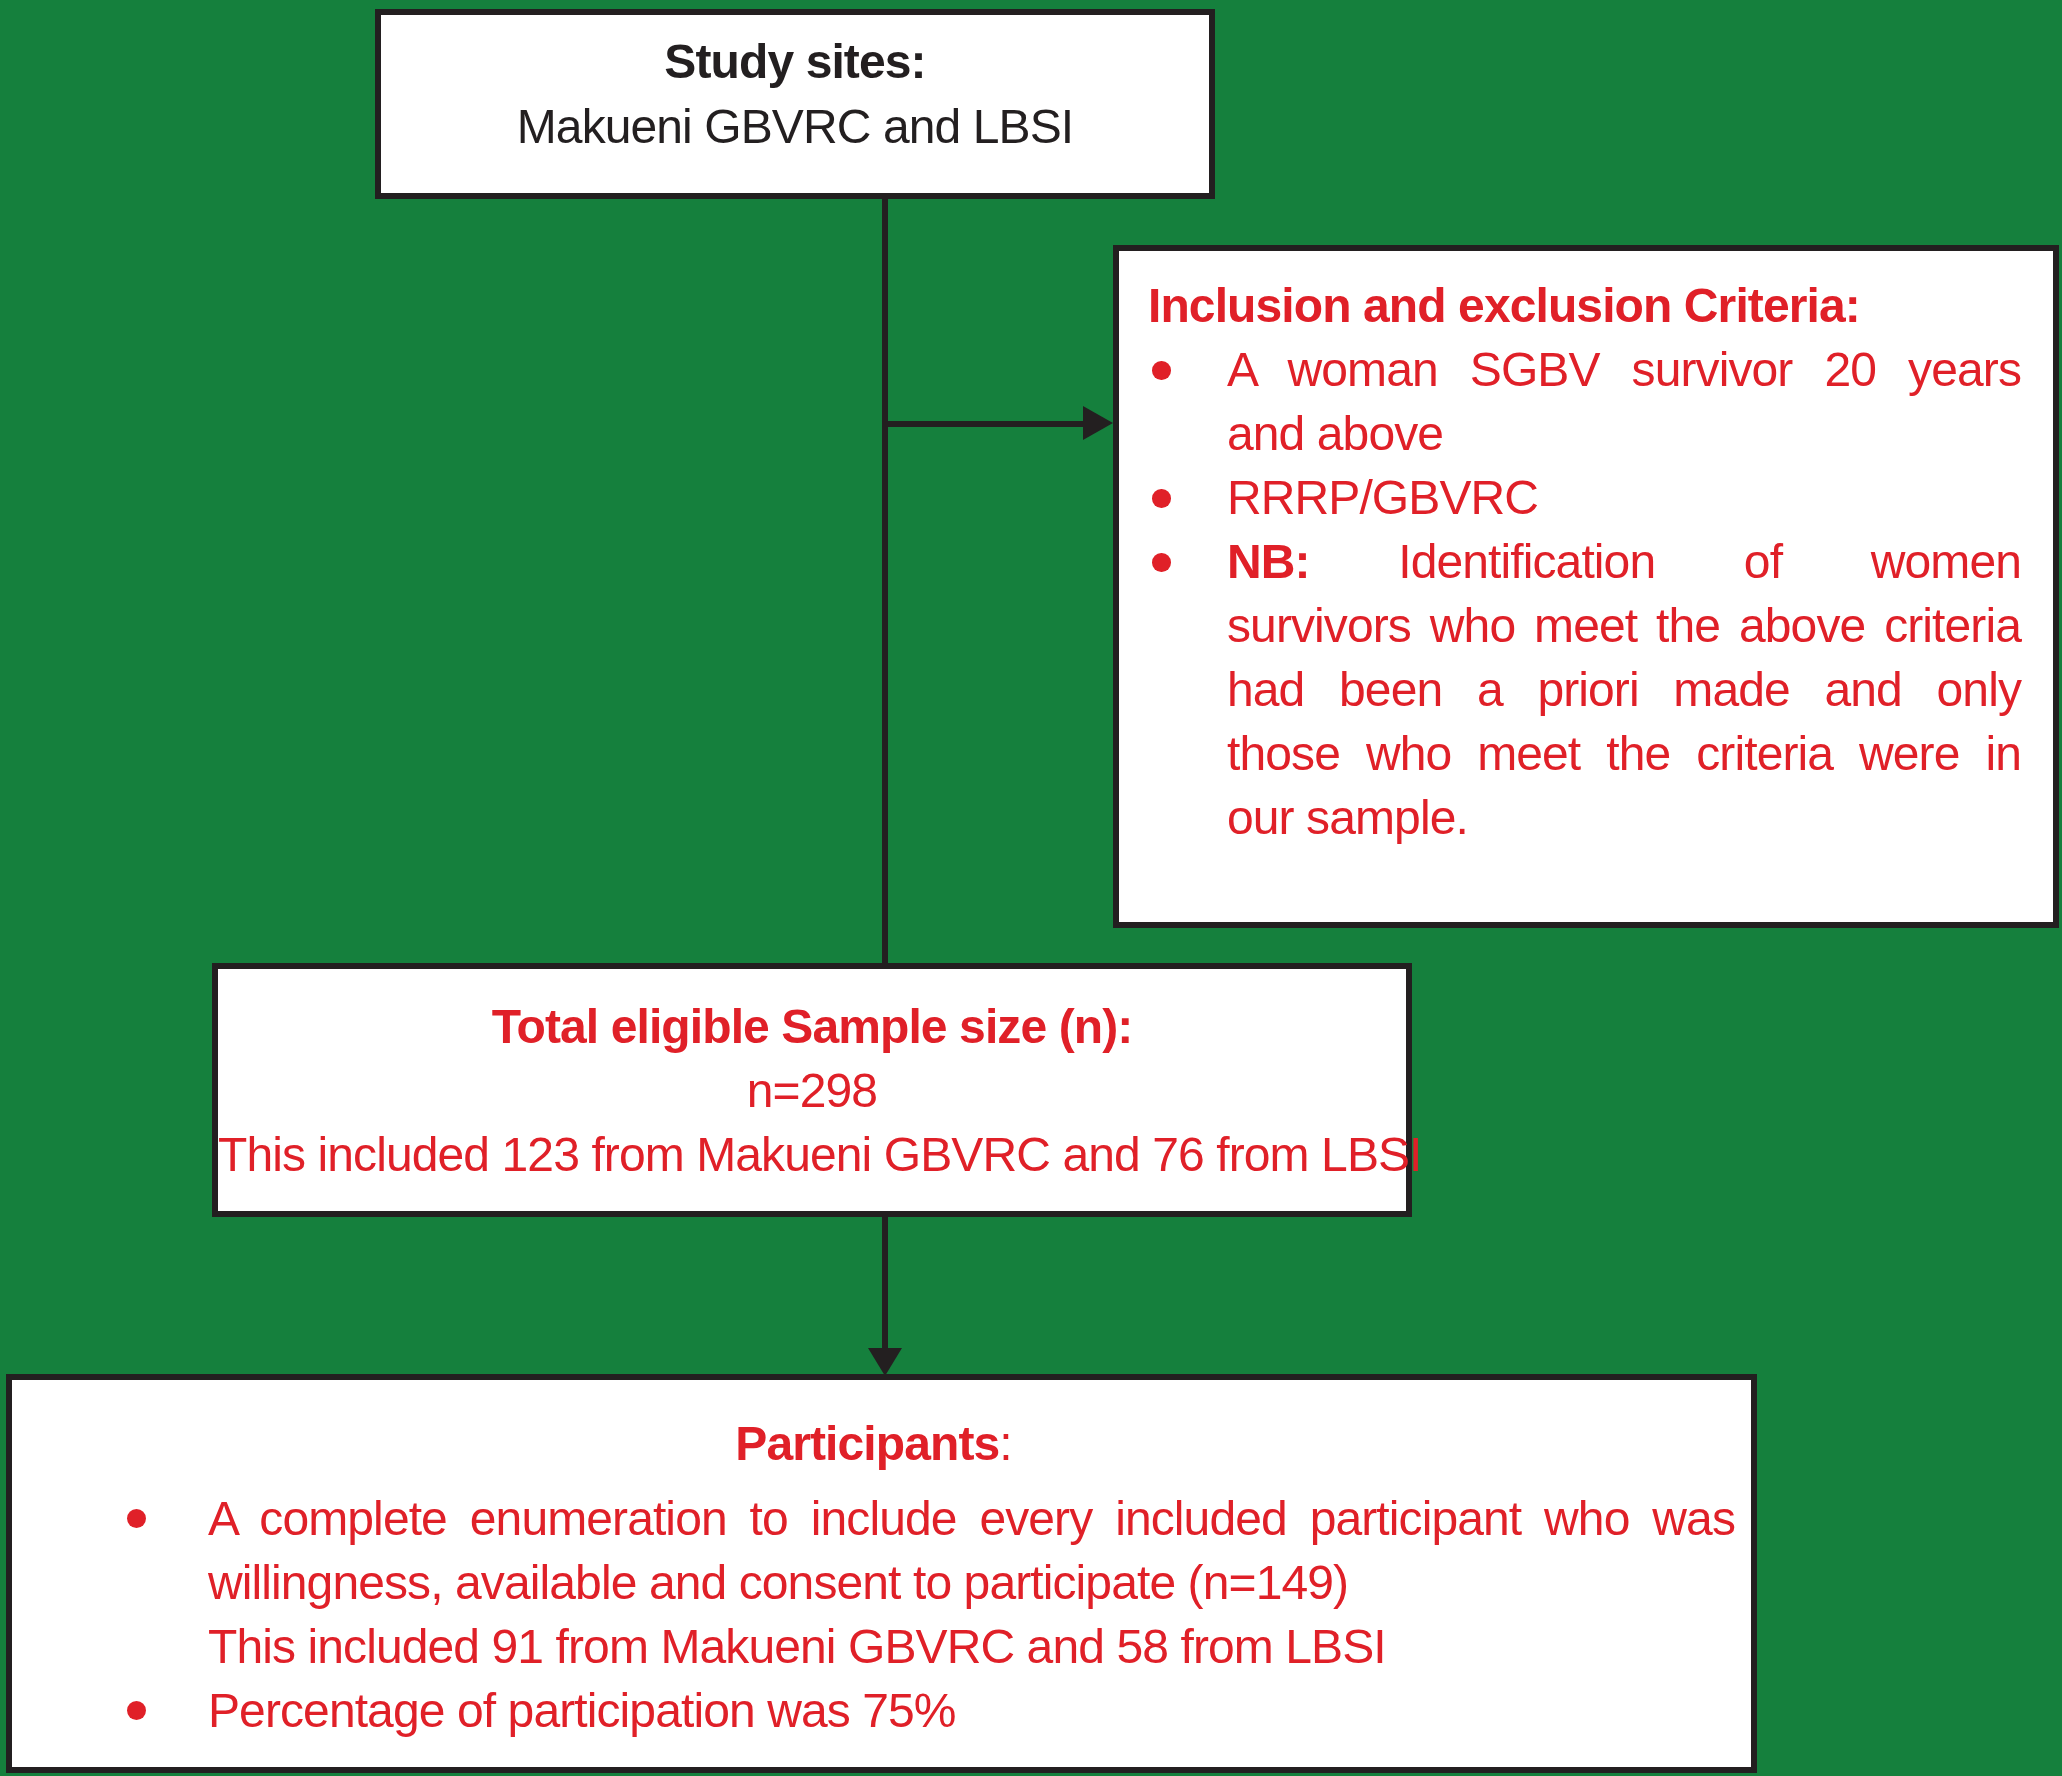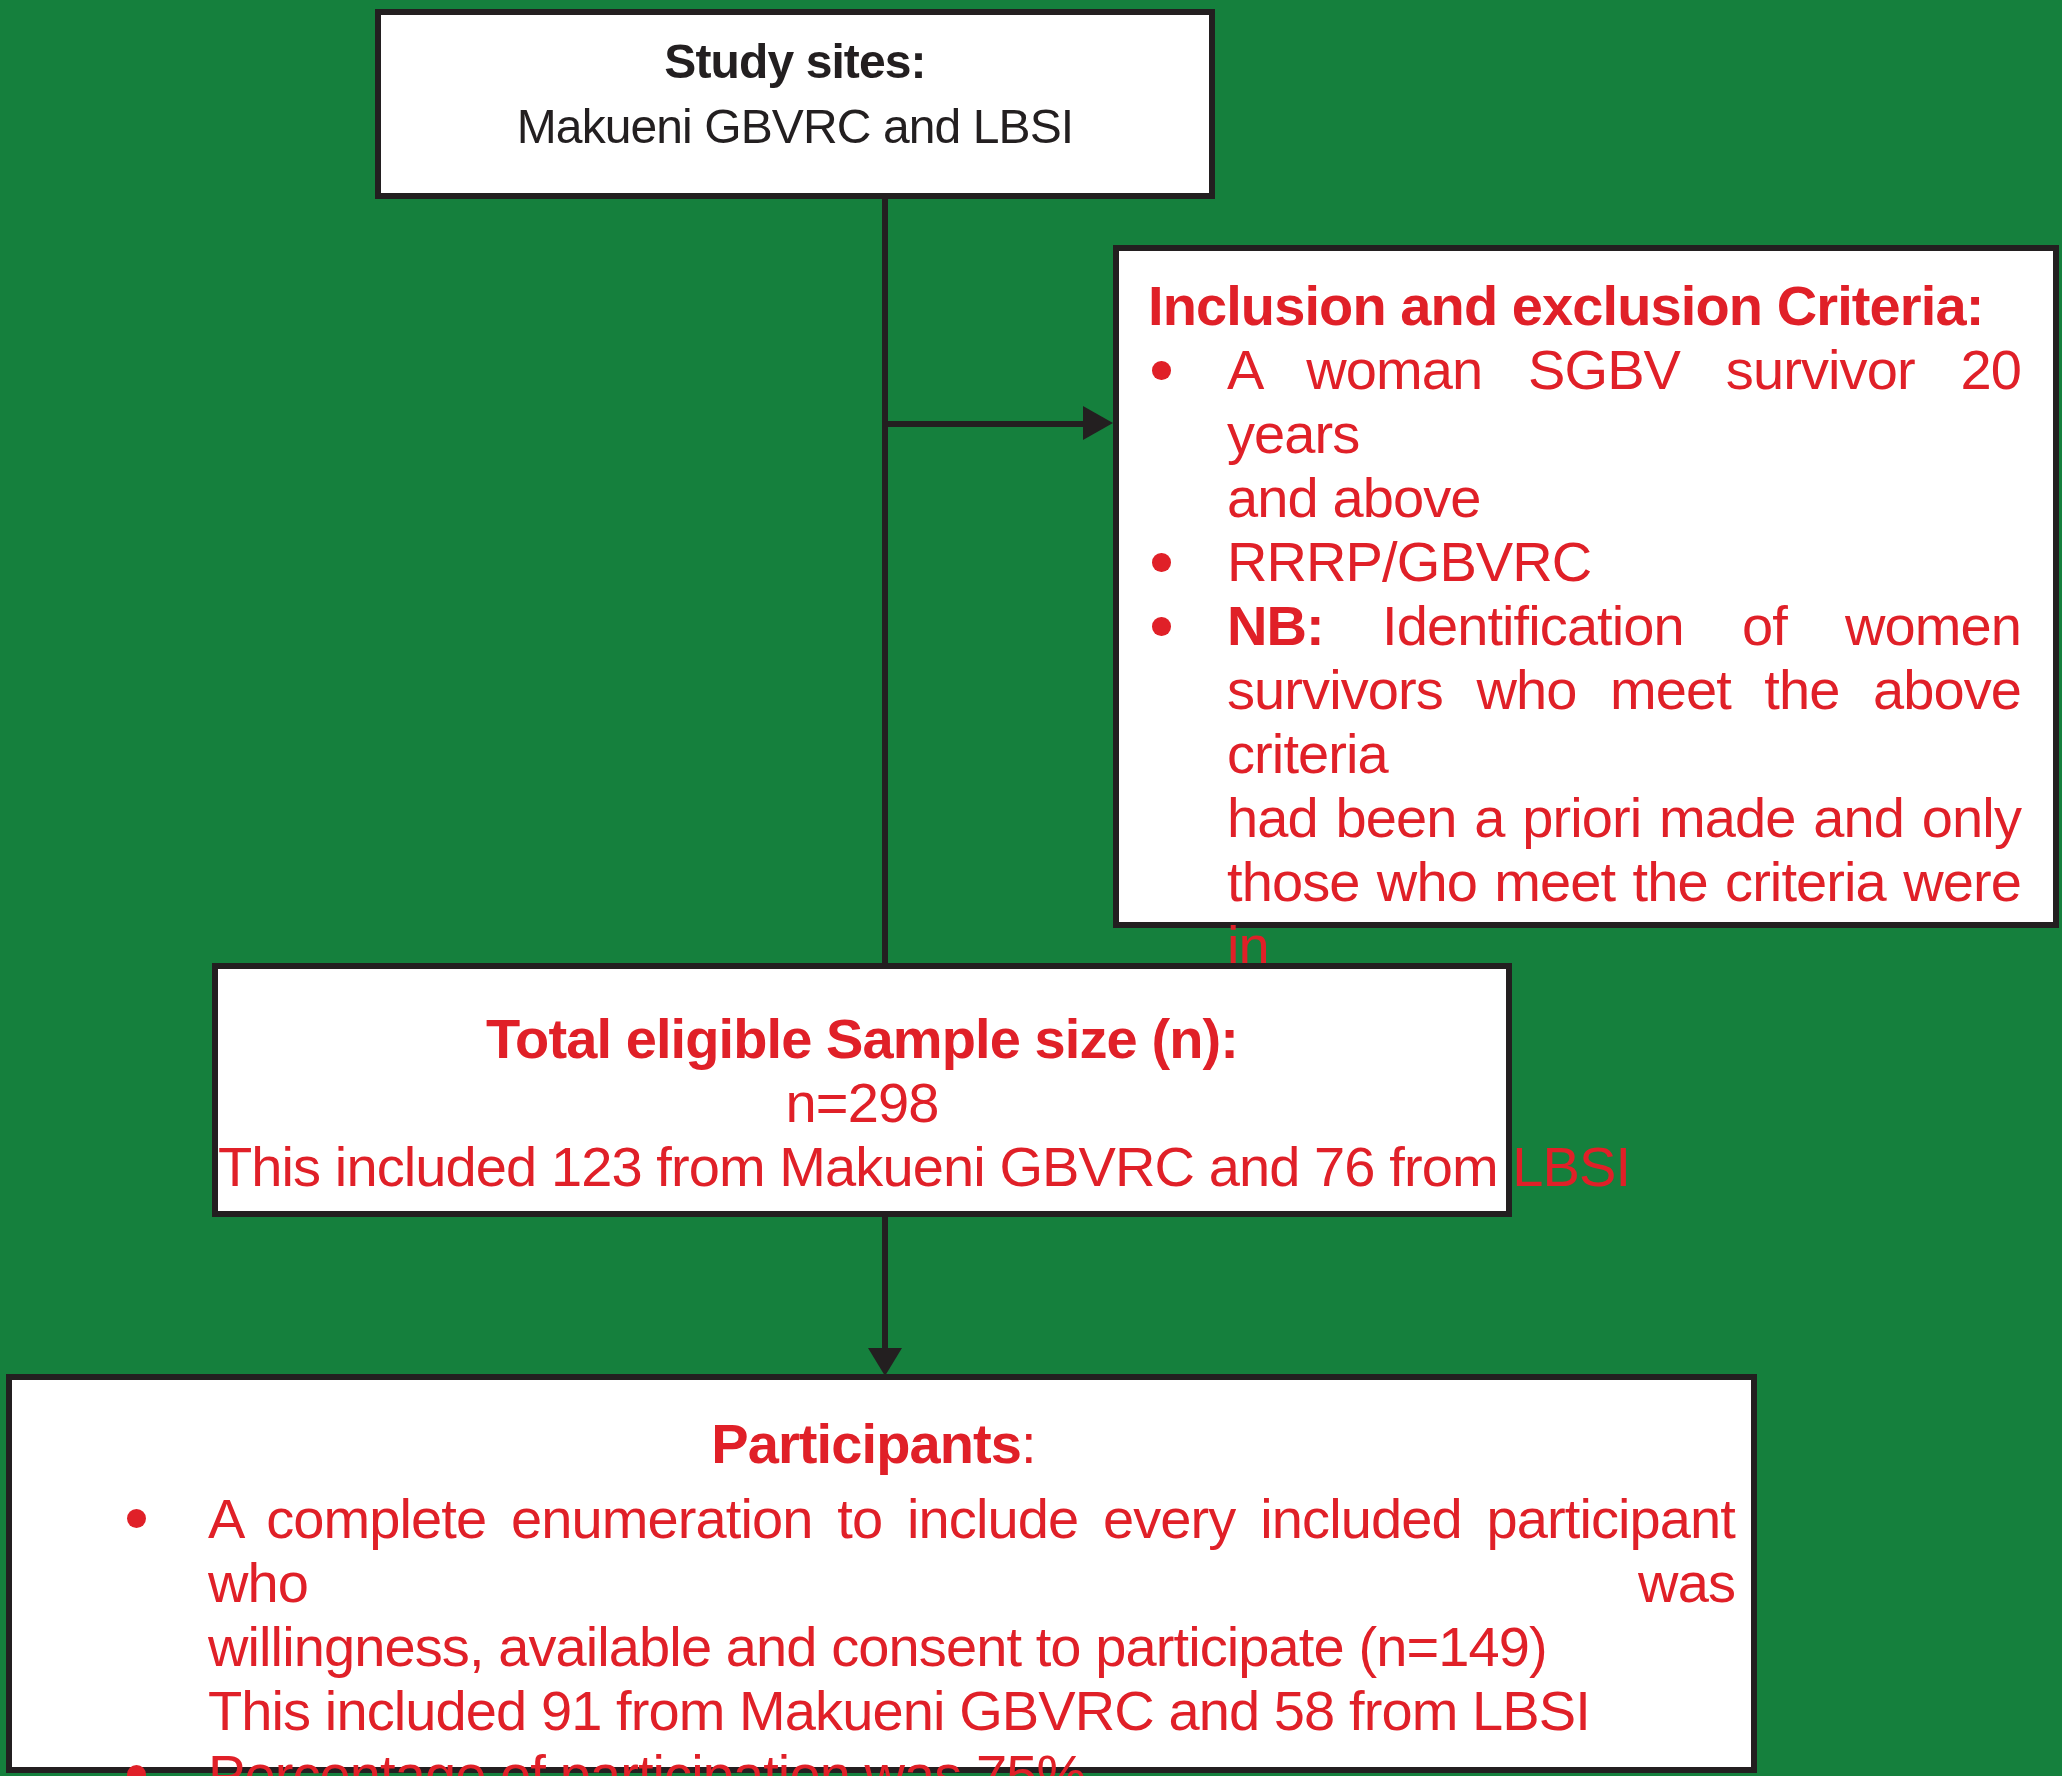--- a/index.html
+++ b/index.html
@@ -17,21 +17,21 @@
     letter-spacing: -0.9px;
   }
   .box {
     position: absolute;
     border: 6.2px solid #231f20;
     background: #ffffff;
     box-sizing: border-box;
   }
   .ln {
     line-height: 64px;
-    font-size: 56px;
+    font-size: 48px;
     white-space: nowrap;
   }
   .j {
     text-align: justify;
     text-align-last: justify;
     white-space: normal;
   }
   .b { font-weight: bold; }
   .red { color: #e02028; }
   .center { text-align: center; }
@@ -53,22 +53,22 @@
   .bullet-item .dot {
     position: absolute;
     left: 4.4px; top: 23px;
     width: 18.5px; height: 18.5px;
     border-radius: 50%;
     background: #e02028;
   }
 
   
   .sample-box {
-    left: 212px; top: 963px; width: 1300px; height: 254px;
-    padding-top: 38px;
+    left: 212px; top: 963px; width: 1200px; height: 254px;
+    padding-top: 26px;
   }
   .sample-box .ln { text-align: center; }
 
   
   .participants-box {
     left: 6px; top: 1374px; width: 1751px; height: 399px;
     padding: 32px 16px 0 0;
   }
   .participants-box .heading { margin-bottom: 10.6px; }
   .pb-bullet { position: relative; padding-left: 196px; }

